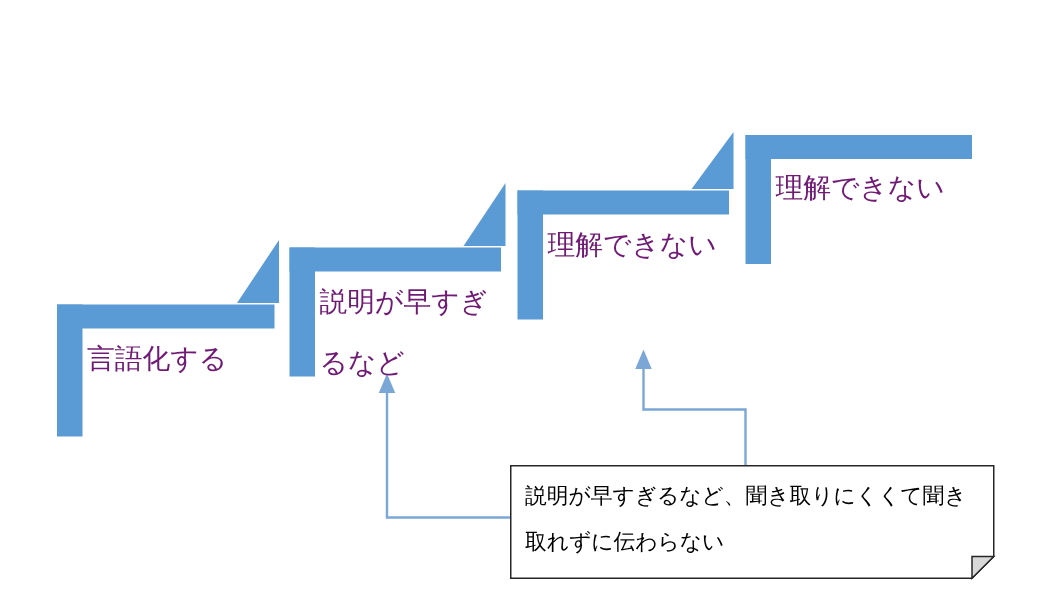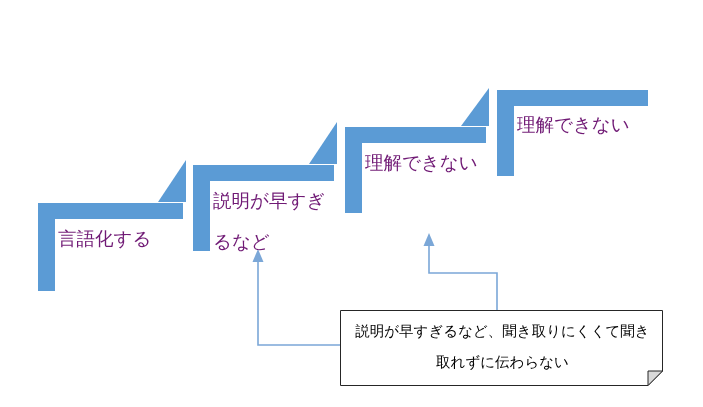--- a/index.html
+++ b/index.html
@@ -33,21 +33,20 @@
     white-space: pre-wrap;
     font-family: "Liberation Sans", "DejaVu Sans", sans-serif;
   }
   .callout-text {
     position: absolute;
     color: #000000;
     font-size: 14.5px;
     line-height: 31px;
     white-space: pre-wrap;
     font-family: "Liberation Sans", "DejaVu Sans", sans-serif;
-    text-align: center;
   }
 </style>
 </head>
 <body>
 
 <div id="canvas">
 
   <svg class="svg-layer" viewBox="0 0 703 407" xmlns="http://www.w3.org/2000/svg">
 
     <g>

